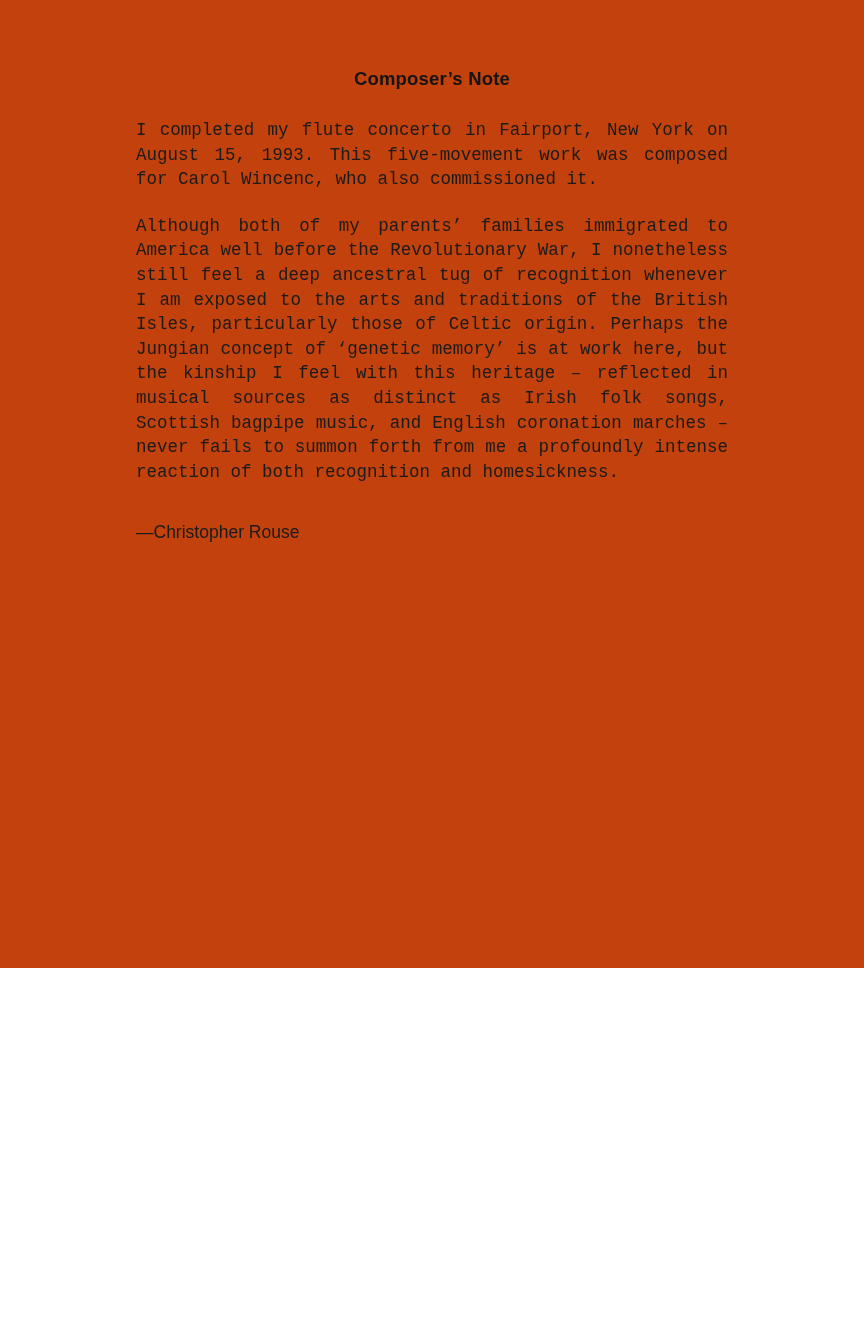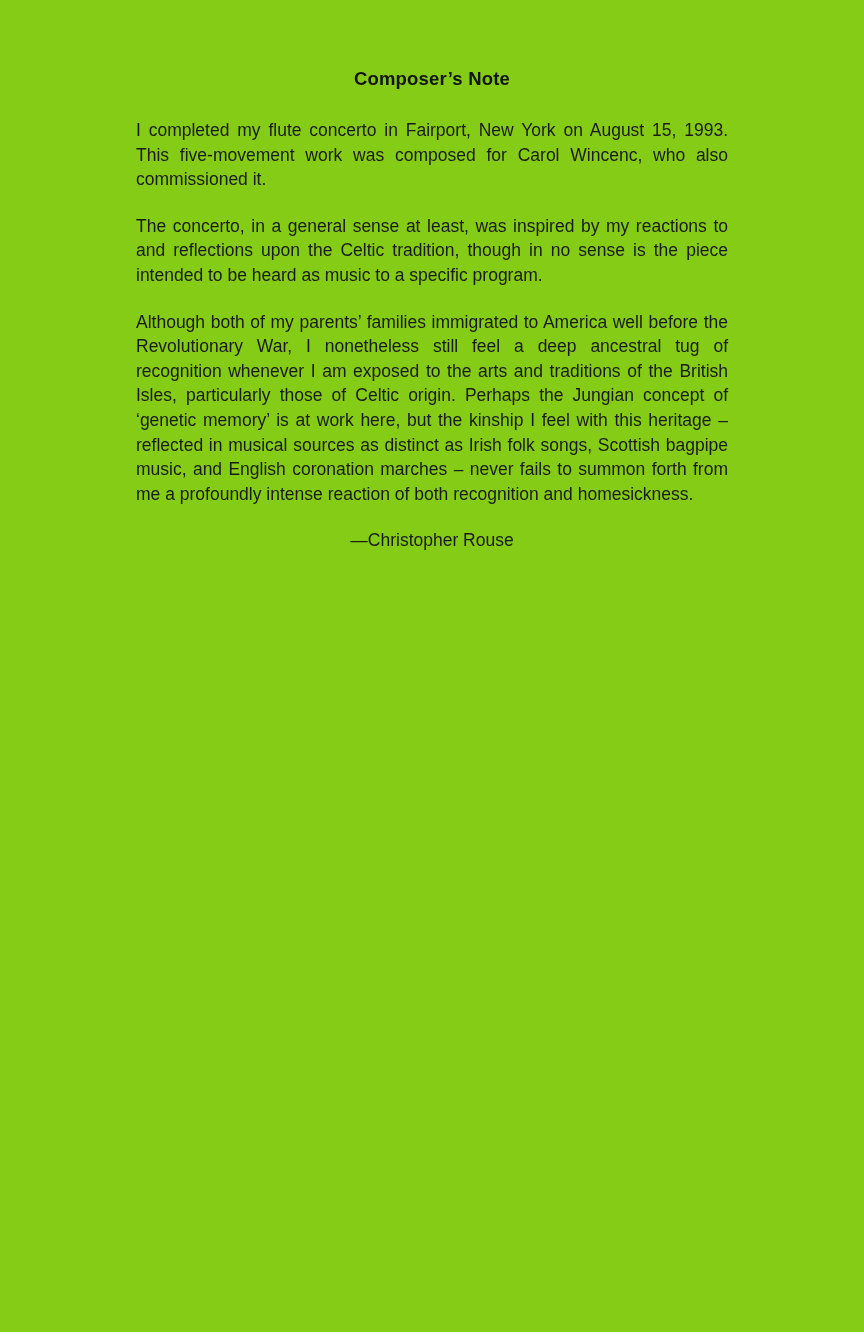--- a/index.html
+++ b/index.html
@@ -3,22 +3,22 @@
 <meta charset="utf-8">
 <style>
   html, body {
     margin: 0;
     padding: 0;
     background: #ffffff;
   }
   .page {
     position: relative;
     width: 864px;
-    height: 1332px;
-    background: #84cc16;
+    height: 968px;
+    background: #c2410c;
     overflow: hidden;
     font-family: "Liberation Sans", "DejaVu Sans", sans-serif;
     color: #1b1b1b;
   }
   .content {
     position: absolute;
     left: 136px;
     top: 68px;
     width: 592px;
   }
@@ -30,38 +30,38 @@
     letter-spacing: 0.2px;
     margin: 0 0 28px 0;
     color: #141414;
   }
   .body-paragraph {
     font-size: 17.5px;
     line-height: 24.6px;
     text-align: justify;
     margin: 0 0 22px 0;
     color: #1b1b1b;
+    font-family: Liberation Mono, monospace;
   }
   .signature {
     font-size: 17.5px;
     line-height: 24.6px;
-    text-align: center;
-    margin-top: 22px;
+    text-align: left;
+    margin-top: 36px;
     color: #1b1b1b;
   }
 </style>
 </head>
 <body>
 
 <div class="page">
   <div class="content">
     <h1 class="title">Composer’s Note</h1>
 
     <p class="body-paragraph">I completed my flute concerto in Fairport, New York on August 15, 1993. This five-movement work was composed for Carol Wincenc, who also commissioned it.</p>
 
-    <p class="body-paragraph">The concerto, in a general sense at least, was inspired by my reactions to and reflections upon the Celtic tradition, though in no sense is the piece intended to be heard as music to a specific program.</p>
 
     <p class="body-paragraph">Although both of my parents’ families immigrated to America well before the Revolutionary War, I nonetheless still feel a deep ancestral tug of recognition whenever I am exposed to the arts and traditions of the British Isles, particularly those of Celtic origin. Perhaps the Jungian concept of ‘genetic memory’ is at work here, but the kinship I feel with this heritage – reflected in musical sources as distinct as Irish folk songs, Scottish bagpipe music, and English coronation marches – never fails to summon forth from me a profoundly intense reaction of both recognition and homesickness.</p>
 
 
     <div class="signature">—Christopher Rouse</div>
   </div>
 </div>
 
 </body></html>

